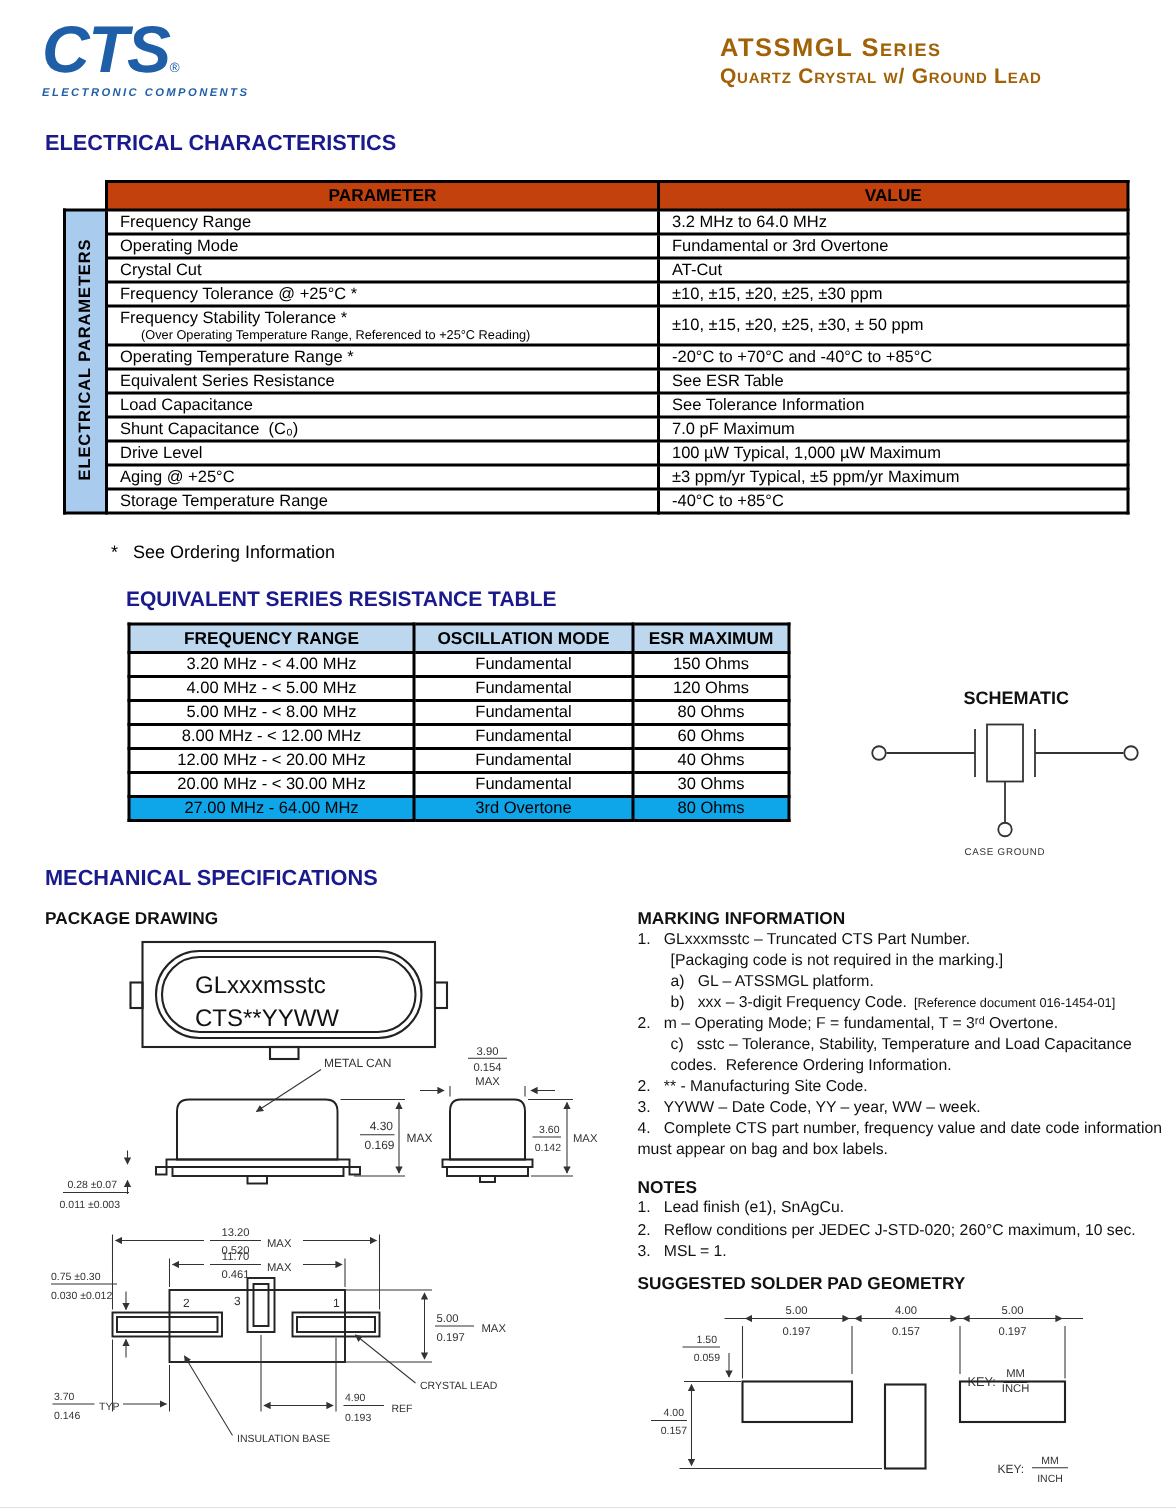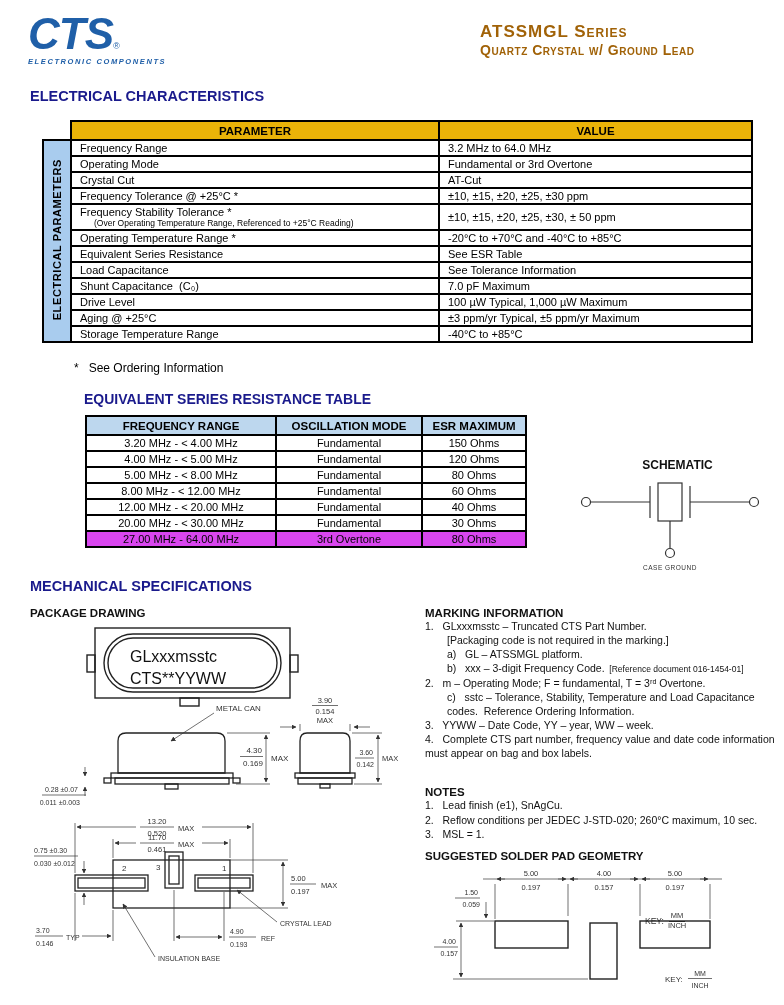--- a/index.html
+++ b/index.html
@@ -14,35 +14,35 @@
   .doc-title { position:absolute; left:480px; top:22px; width:300px; text-align:left; color:#a16207; }
   .doc-title .t1 { font-size:17px; font-weight:bold; font-variant:small-caps; letter-spacing:1px; }
   .doc-title .t2 { font-size:14px; font-weight:bold; font-variant:small-caps; letter-spacing:0.5px; }
 
   .h-navy { position:absolute; color:#1A1A8C; font-weight:bold; font-size:14.5px; }
   .h-black { position:absolute; color:#111; font-weight:bold; font-size:11.5px; }
 
   
   table.etable { position:absolute; left:42px; top:120px; border-collapse:collapse; table-layout:fixed; }
   .etable th, .etable td { border:2px solid #000; font-size:11px; color:#000; }
-  .etable th { background:#eab308; text-align:center; font-weight:bold; height:19px; font-size:11.5px; }
+  .etable th { background:#c2410c; text-align:center; font-weight:bold; height:19px; font-size:11.5px; }
   .etable td.p, .etable td.v { padding:1px 8px; height:15px; white-space:pre-wrap; text-align:left; }
   .etable td .subnote { font-size:8.5px; padding-left:14px; }
   .etable td.vband { background:#A9CCEE; text-align:center; vertical-align:middle; }
   .etable td.vband span { writing-mode:vertical-rl; transform:rotate(180deg); font-weight:bold; font-size:11px; letter-spacing:0.6px; white-space:nowrap; display:inline-block; }
   .etable .ghost { border:none; background:#fff; }
 
   .footnote { position:absolute; left:74px; top:361px; font-size:12px; color:#000; white-space:pre-wrap; }
 
   
   table.esr { position:absolute; left:85px; top:415px; border-collapse:collapse; table-layout:fixed; }
   .esr th, .esr td { border:2px solid #000; font-size:11px; text-align:center; color:#000; }
   .esr th { background:#BDD7EE; font-weight:bold; height:19px; font-size:11.5px; }
   .esr td { height:16px; padding:1px 20px; }
-  .esr tr.hl td { background:#d946ef; }
+  .esr tr.hl td { background:#0ea5e9; }
 
   
   .schematic-wrap { position:absolute; left:575px; top:458px; width:205px; }
   .schematic-wrap .sh { text-align:center; font-weight:bold; font-size:12px; color:#111; }
 
   svg text { font-family:"Liberation Sans", sans-serif; fill:#333; }
   svg .big-mark { font-size:16px; fill:#111; }
 
   
   .col-right { position:absolute; left:425px; width:354px; color:#111; }
@@ -353,20 +353,21 @@
   </div>
 
   <div class="col-right" style="top:607px;">
     <div class="h-black" style="position:static;">MARKING INFORMATION</div>
     <div class="mline m0"><span>1.   GLxxxmsstc – Truncated CTS Part Number.</span></div>
     <div class="mline m1"><span>[Packaging code is not required in the marking.]</span></div>
     <div class="mline m1"><span>a)   GL – ATSSMGL platform.</span></div>
     <div class="mline m1"><span>b)   xxx – 3-digit Frequency Code.</span><span class="ref-note">  [Reference document 016-1454-01]</span></div>
     <div class="mline m0"><span>2.   m – Operating Mode; F = fundamental, T = 3ʳᵈ Overtone.</span></div>
     <div class="mline m1"><span>c)   sstc – Tolerance, Stability, Temperature and Load Capacitance codes.  Reference Ordering Information.</span></div>
+    <div class="mline m0"><span>2.   ** - Manufacturing Site Code.</span></div>
     <div class="mline m0"><span>3.   YYWW – Date Code, YY – year, WW – week.</span></div>
     <div class="mline m0"><span>4.   Complete CTS part number, frequency value and date code information must appear on bag and box labels.</span></div>
   </div>
 
   <div class="col-right" style="top:786px;">
     <div class="h-black" style="position:static;">NOTES</div>
     <div class="nline">1.   Lead finish (e1), SnAgCu.</div>
     <div class="nline">2.   Reflow conditions per JEDEC J-STD-020; 260°C maximum, 10 sec.</div>
     <div class="nline">3.   MSL = 1.</div>
   </div>

